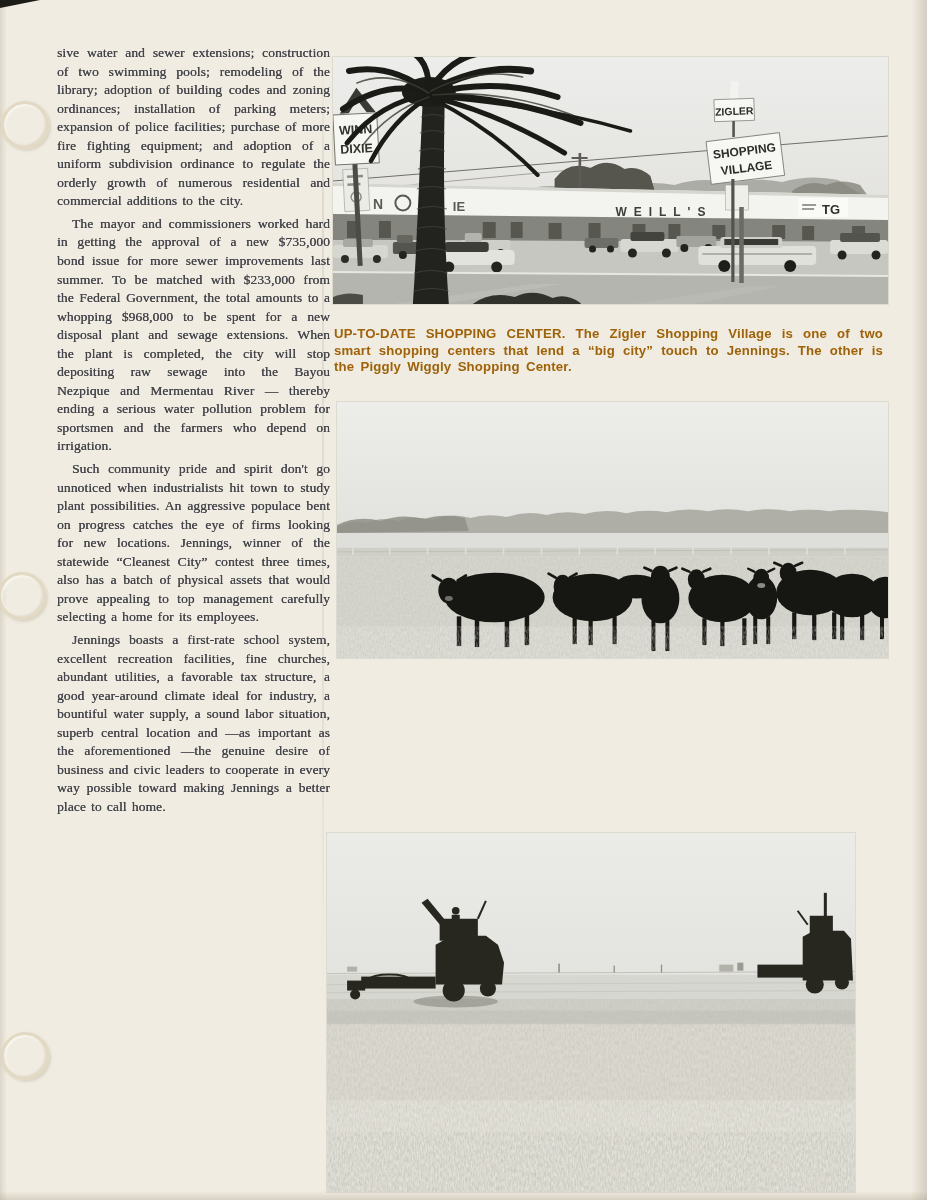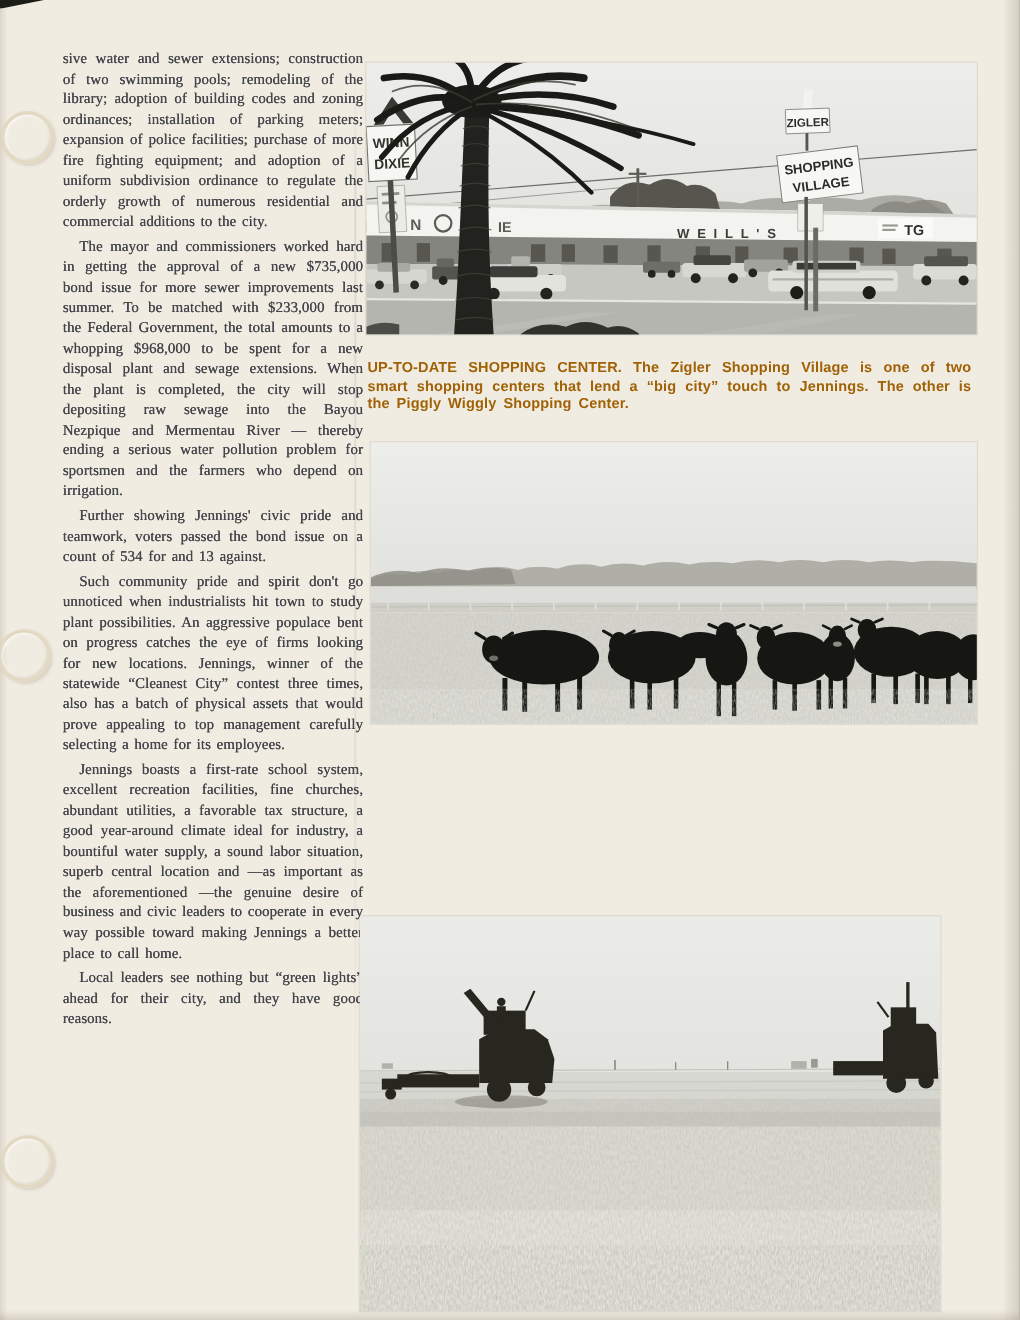--- a/index.html
+++ b/index.html
@@ -53,24 +53,22 @@
   <div class="corner-sliver"></div>
   <div class="gutter-line"></div>
 
   <div class="punch" style="left:1px;top:101px;"></div>
   <div class="punch" style="left:-2px;top:572px;"></div>
   <div class="punch" style="left:1px;top:1032px;"></div>
 
   <div class="article">
     <p>sive water and sewer extensions; construction of two swimming pools; remodeling of the library; adoption of building codes and zoning ordinances; installation of parking meters; expansion of police facilities; purchase of more fire fighting equipment; and adoption of a uniform subdivision ordinance to regulate the orderly growth of numerous residential and commercial additions to the city.</p>
     <p class="indent">The mayor and commissioners worked hard in getting the approval of a new $735,000 bond issue for more sewer improvements last summer. To be matched with $233,000 from the Federal Government, the total amounts to a whopping $968,000 to be spent for a new disposal plant and sewage extensions. When the plant is completed, the city will stop depositing raw sewage into the Bayou Nezpique and Mermentau River — thereby ending a serious water pollution problem for sportsmen and the farmers who depend on irrigation.</p>
-    <p class="indent">Further showing Jennings' civic pride and teamwork, voters passed the bond issue on a count of 534 for and 13 against.</p>
     <p class="indent">Such community pride and spirit don't go unnoticed when industrialists hit town to study plant possibilities. An aggressive populace bent on progress catches the eye of firms looking for new locations. Jennings, winner of the statewide “Cleanest City” contest three times, also has a batch of physical assets that would prove appealing to top management carefully selecting a home for its employees.</p>
     <p class="indent">Jennings boasts a first-rate school system, excellent recreation facilities, fine churches, abundant utilities, a favorable tax structure, a good year-around climate ideal for industry, a bountiful water supply, a sound labor situation, superb central location and —as important as the aforementioned —the genuine desire of business and civic leaders to cooperate in every way possible toward making Jennings a better place to call home.</p>
-    <p class="indent">Local leaders see nothing but “green lights” ahead for their city, and they have good reasons.</p>
   </div>
 
   <figure class="photo" id="photo-shopping">
     <svg viewBox="0 0 556 247" preserveAspectRatio="none">
       <defs>
         <linearGradient id="sky1" x1="0" y1="0" x2="0" y2="1">
           <stop offset="0" stop-color="#ededeb"></stop>
             <stop offset="1" stop-color="#dddcd8"></stop>
         </linearGradient>
       </defs>

